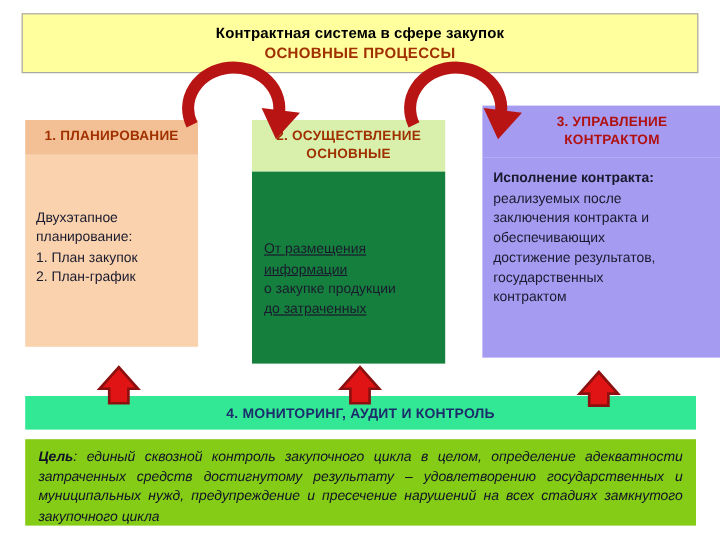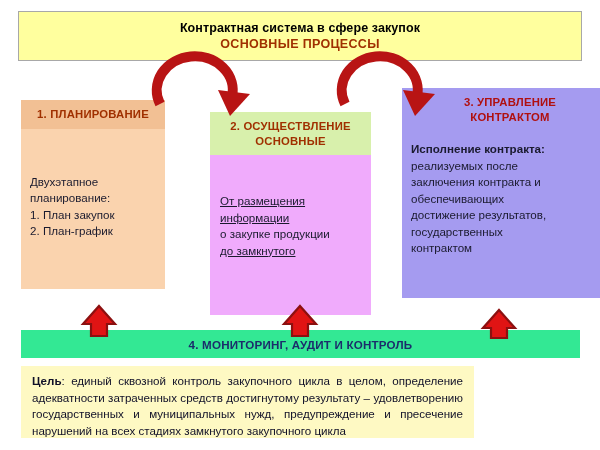--- a/index.html
+++ b/index.html
@@ -87,26 +87,26 @@
   
   #col-planning { left: 21px; top: 100px; width: 144px; }
   #col-planning .col-header { background: #f2c094; }
   #col-planning .col-body {
     background: #fad3ae;
     height: 160px;
     padding: 45px 9px 12px 9px;
   }
 
   
-  #col-procurement { left: 210px; top: 100px; width: 161px; margin-top: 12px; }
+  #col-procurement { left: 210px; top: 100px; width: 161px; }
   #col-procurement .col-header { background: #d8f0ac; }
   #col-procurement .col-body {
-    background: #f0abfc;
+    background: #15803d;
     height: 160px;
-    padding: 38px 10px 0 10px;
+    padding: 57px 10px 0 10px;
   }
   #col-procurement .u { text-decoration: underline; }
 
   
   #col-contract { left: 402px; top: 88px; width: 216px; }
   #col-contract .col-header {
     background: #a59bf0;
     color: #b01010;
   }
   #col-contract .col-body {
@@ -134,25 +134,26 @@
     font-weight: bold;
     color: #1b2d6b;
     letter-spacing: 0.2px;
   }
 
   
   #goal-box {
     position: absolute;
     left: 21px;
     top: 366px;
-    width: 453px;
+    width: 559px;
     height: 72px;
-    background: #fef9c3;
+    background: #84cc16;
     box-sizing: border-box;
     padding: 7px 11px 0 11px;
+    font-style: italic;
   }
   #goal-text {
     font-size: 11.6px;
     color: #101028;
     line-height: 16.6px;
     text-align: justify;
   }
   #goal-text .b { font-weight: bold; }
 </style>
 </head>
@@ -177,21 +178,21 @@
 
   <div class="column" id="col-procurement">
     <div class="col-header">
       <div>2. ОСУЩЕСТВЛЕНИЕ</div>
       <div>ОСНОВНЫЕ</div>
     </div>
     <div class="col-body">
       <div class="u">От размещения</div>
       <div class="u">информации</div>
       <div>о закупке продукции</div>
-      <div class="u">до замкнутого</div>
+      <div class="u">до затраченных</div>
     </div>
   </div>
 
   <div class="column" id="col-contract">
     <div class="col-header">
       <div>3. УПРАВЛЕНИЕ</div>
       <div>КОНТРАКТОМ</div>
     </div>
     <div class="col-body">
       <div class="b">Исполнение контракта:</div>

